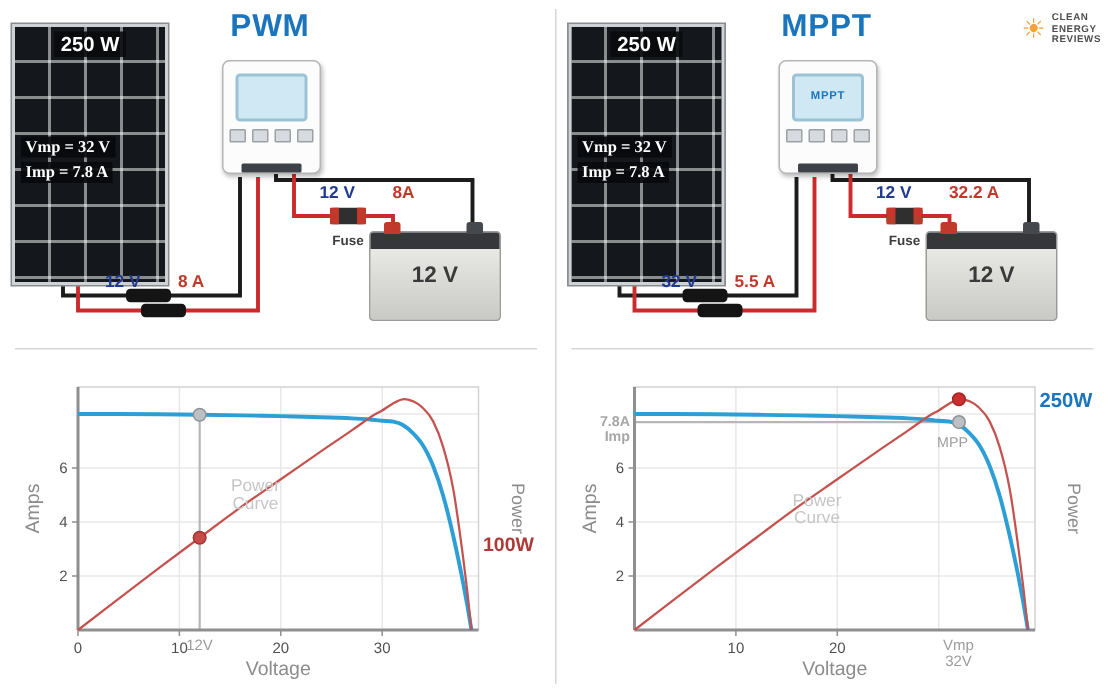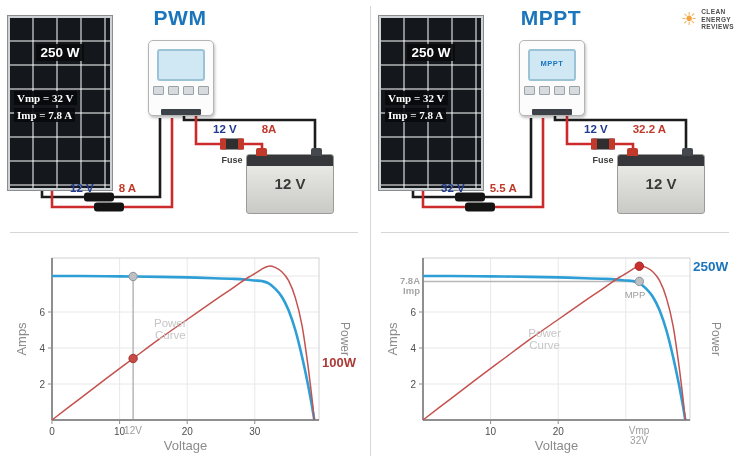--- a/index.html
+++ b/index.html
@@ -12,21 +12,21 @@
 
   .sec-title{position:absolute;top:6px;left:128px;width:104px;text-align:center;
              font-size:21px;font-weight:bold;color:#1b75bc;letter-spacing:.5px;}
 
   
   .panel{position:absolute;left:8px;top:16px;width:100px;height:170px;background-color:#14181d;
          border:2px solid #cfd2d4;outline:1px solid #8a8d90;
          background-image:
            repeating-linear-gradient(to right,transparent 0 22px,rgba(255,255,255,.5) 22px 24px),
            repeating-linear-gradient(to bottom,transparent 0 22px,rgba(255,255,255,.5) 22px 24px);}
-  .panel-watts{position:absolute;top:25px;left:0;right:0;text-align:center;}
+  .panel-watts{position:absolute;top:3px;left:0;right:0;text-align:center;}
   .panel-watts span{color:#fff;font-weight:bold;font-size:13.5px;background:rgba(8,10,12,.9);padding:1px 4px;}
   .panel-specs{position:absolute;top:72px;left:4px;font-weight:bold;font-size:11px;line-height:17px;font-family:Liberation Serif, serif;}
   .panel-specs div span{color:#fff;background:rgba(8,10,12,.92);padding:1px 3px;white-space:nowrap;}
 
   
   .controller{position:absolute;left:148px;top:40px;width:64px;height:74px;background:#fcfcfc;
               border:1px solid #b5b5b5;border-radius:5px;box-shadow:1px 2px 3px rgba(0,0,0,.25);}
   .screen{margin:8px auto 5px;width:44px;height:28px;background:#cfe8f4;border:2px solid #9cc2d6;
           border-radius:3px;text-align:center;font-size:7.5px;font-weight:bold;color:#1b75bc;
           line-height:26px;letter-spacing:.5px;}

